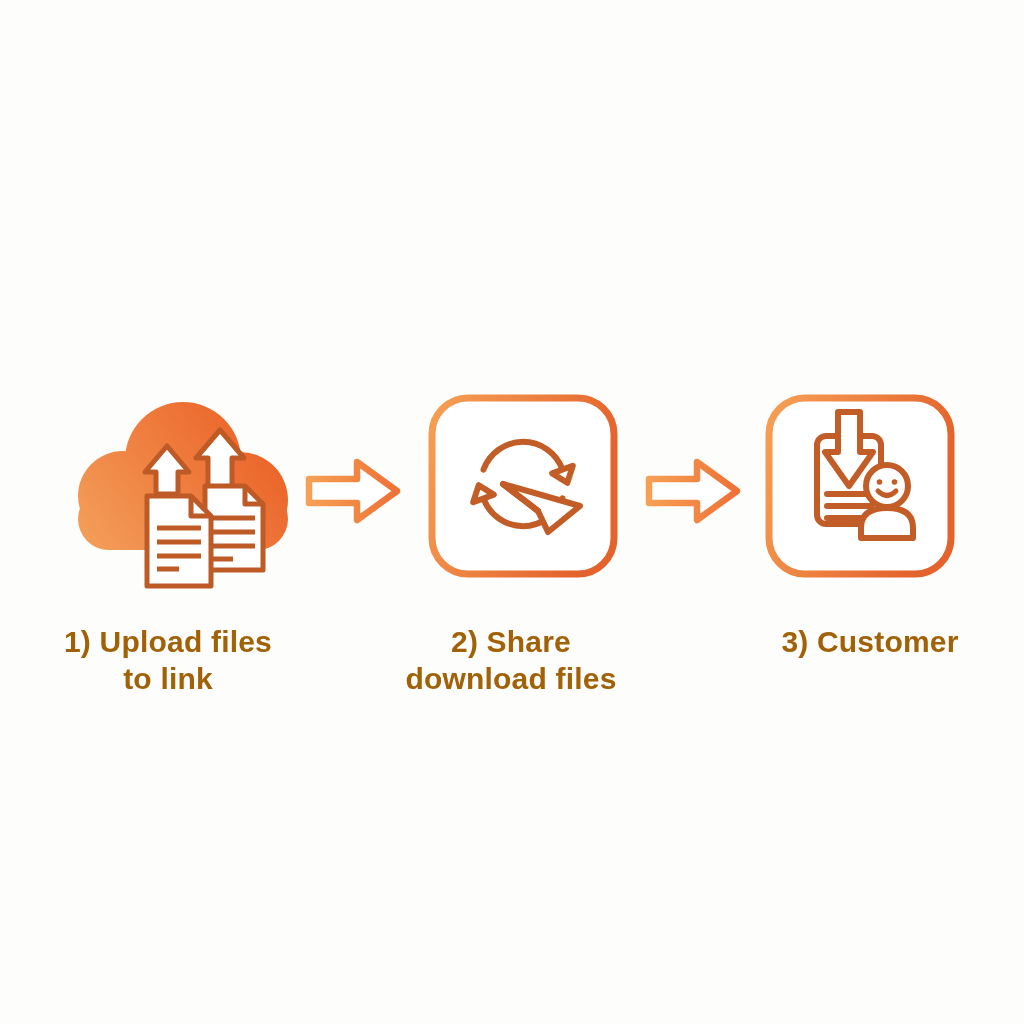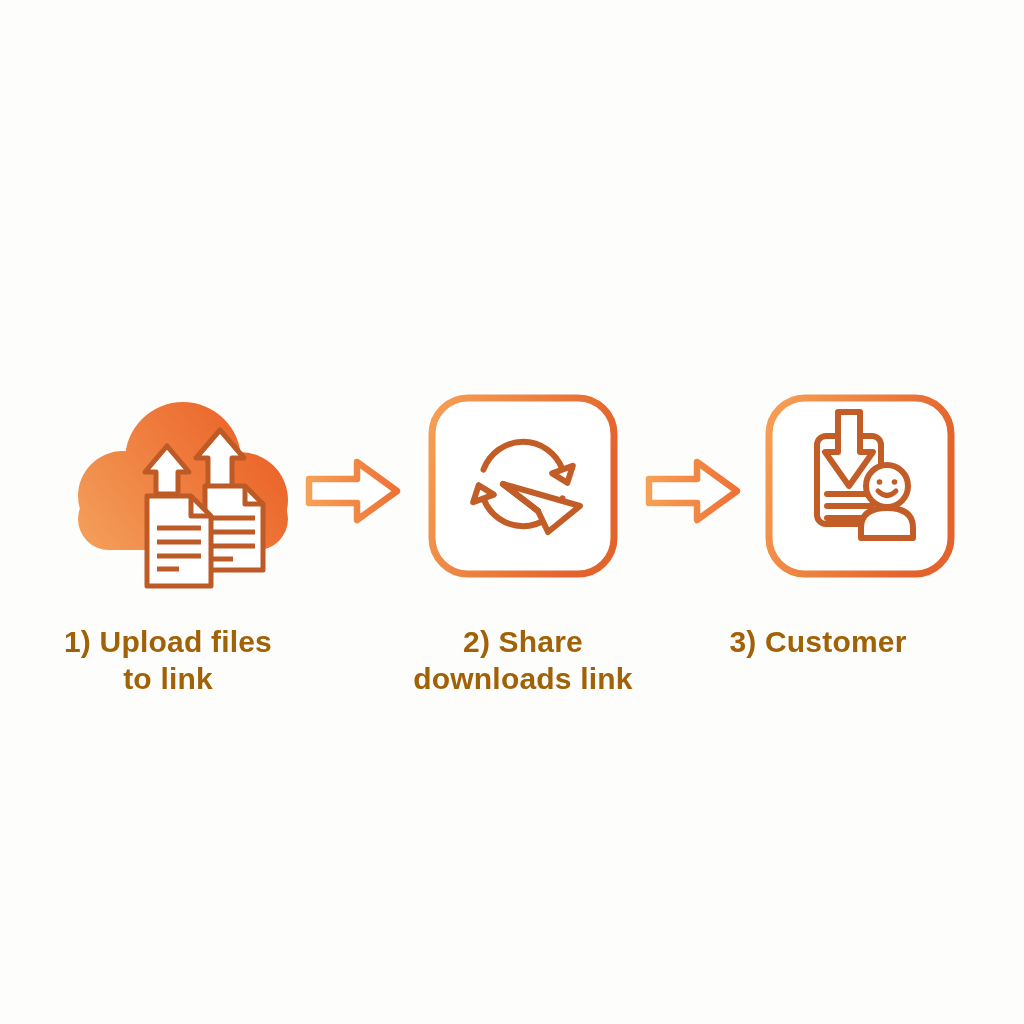--- a/index.html
+++ b/index.html
@@ -140,22 +140,22 @@
       <circle cx="129.5" cy="88" r="2.8" fill="#c25d28"></circle>
       <path d="M113 97 Q122 106 131 97" fill="none" stroke="#c25d28" stroke-width="5" stroke-linecap="round"></path>
     </g>
   </svg>
 
   <div class="label" style="left:18px;">
     <div>1) Upload files</div>
     <div>to link</div>
   </div>
 
-  <div class="label" style="left:373px;">
+  <div class="label" style="left:361px;">
     <div>2) Share</div>
-    <div>downloads link</div>
+    <div>download files</div>
   </div>
 
-  <div class="label" style="left:668px;">
+  <div class="label" style="left:720px;">
     <div>3) Customer</div>
   </div>
 
 </div>
 
 </body></html>

